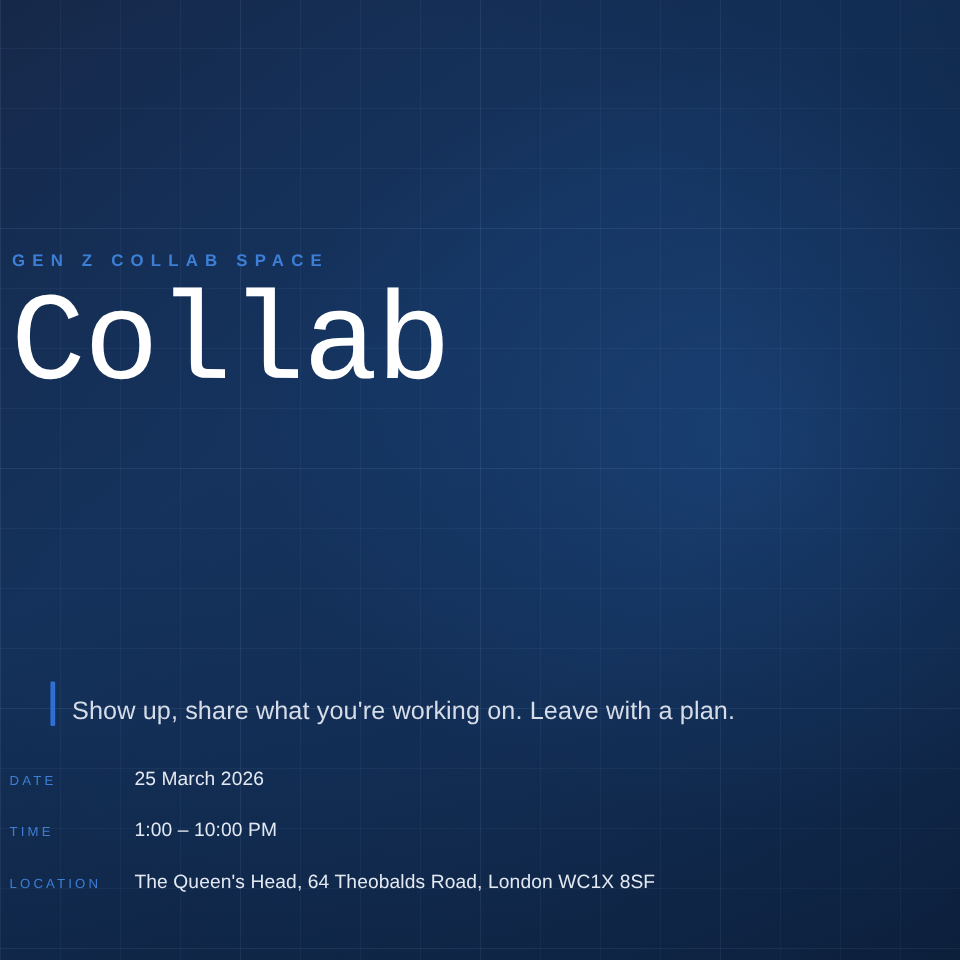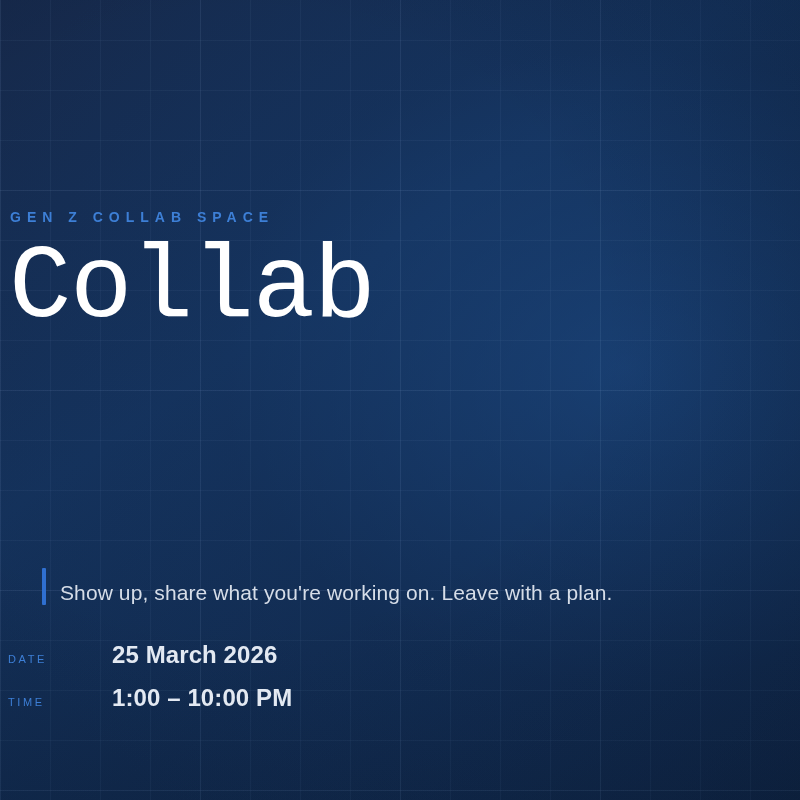--- a/index.html
+++ b/index.html
@@ -129,22 +129,22 @@
     width: 104px;
     flex: 0 0 104px;
     font-size: 11px;
     font-weight: normal;
     letter-spacing: 2.6px;
     color: #3d7fd6;
     text-transform: uppercase;
     white-space: nowrap;
   }
   .detail-value {
-    font-size: 24px;
-    font-weight: 700;
+    font-size: 16px;
+    font-weight: 400;
     color: #e3e9f2;
     white-space: nowrap;
     letter-spacing: 0.1px;
     text-align: center;
   }
 </style>
 </head>
 <body>
 
 <div id="poster">
@@ -172,17 +172,21 @@
       <div class="detail-row">
         <div class="detail-label">DATE</div>
         <div class="detail-value">25 March 2026</div>
       </div>
 
       <div class="detail-row">
         <div class="detail-label">TIME</div>
         <div class="detail-value">1:00 – 10:00 PM</div>
       </div>
 
+      <div class="detail-row">
+        <div class="detail-label">LOCATION</div>
+        <div class="detail-value">The Queen's Head, 64 Theobalds Road, London WC1X 8SF</div>
+      </div>
 
     </div>
 
   </div>
 </div>
 
 </body></html>

